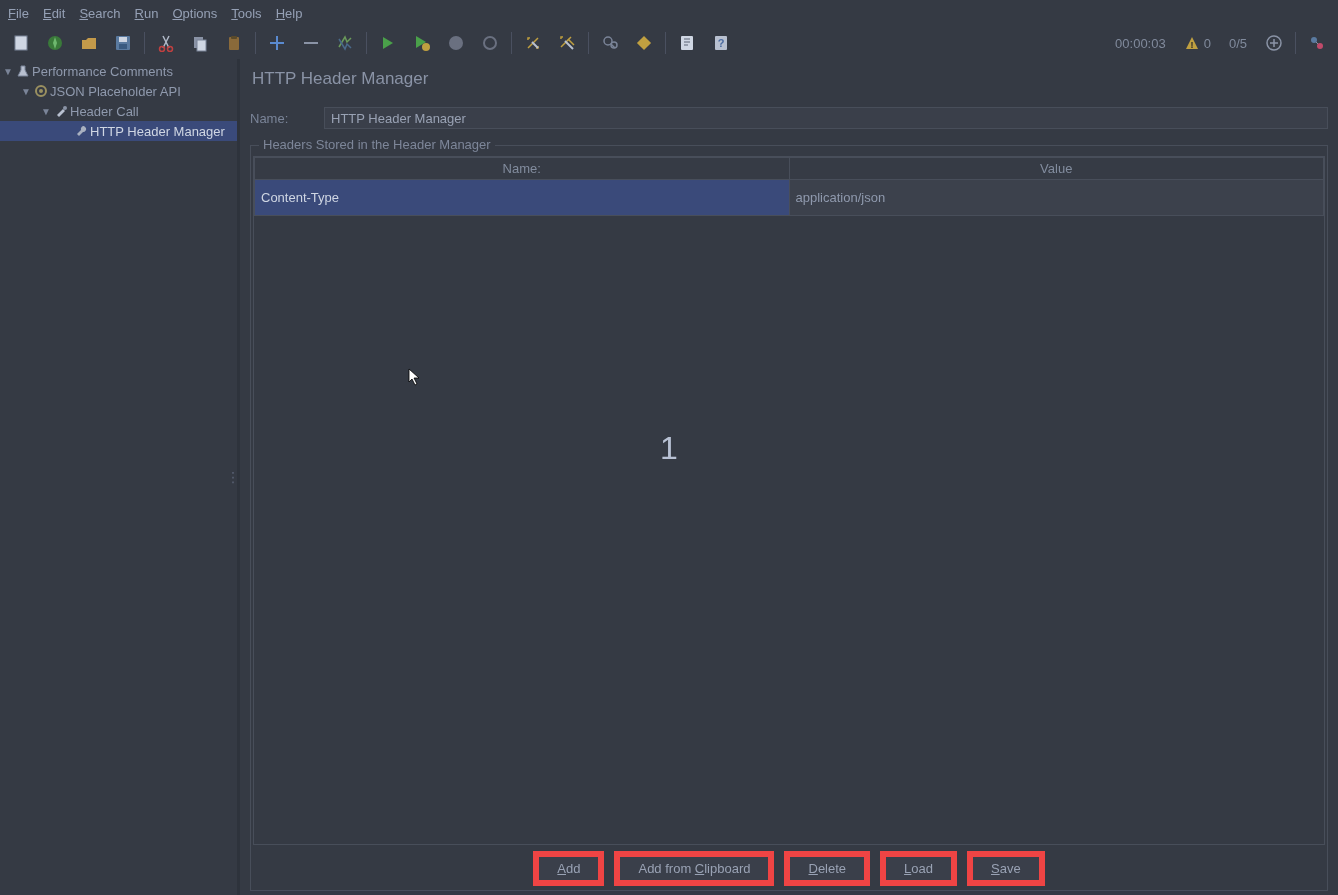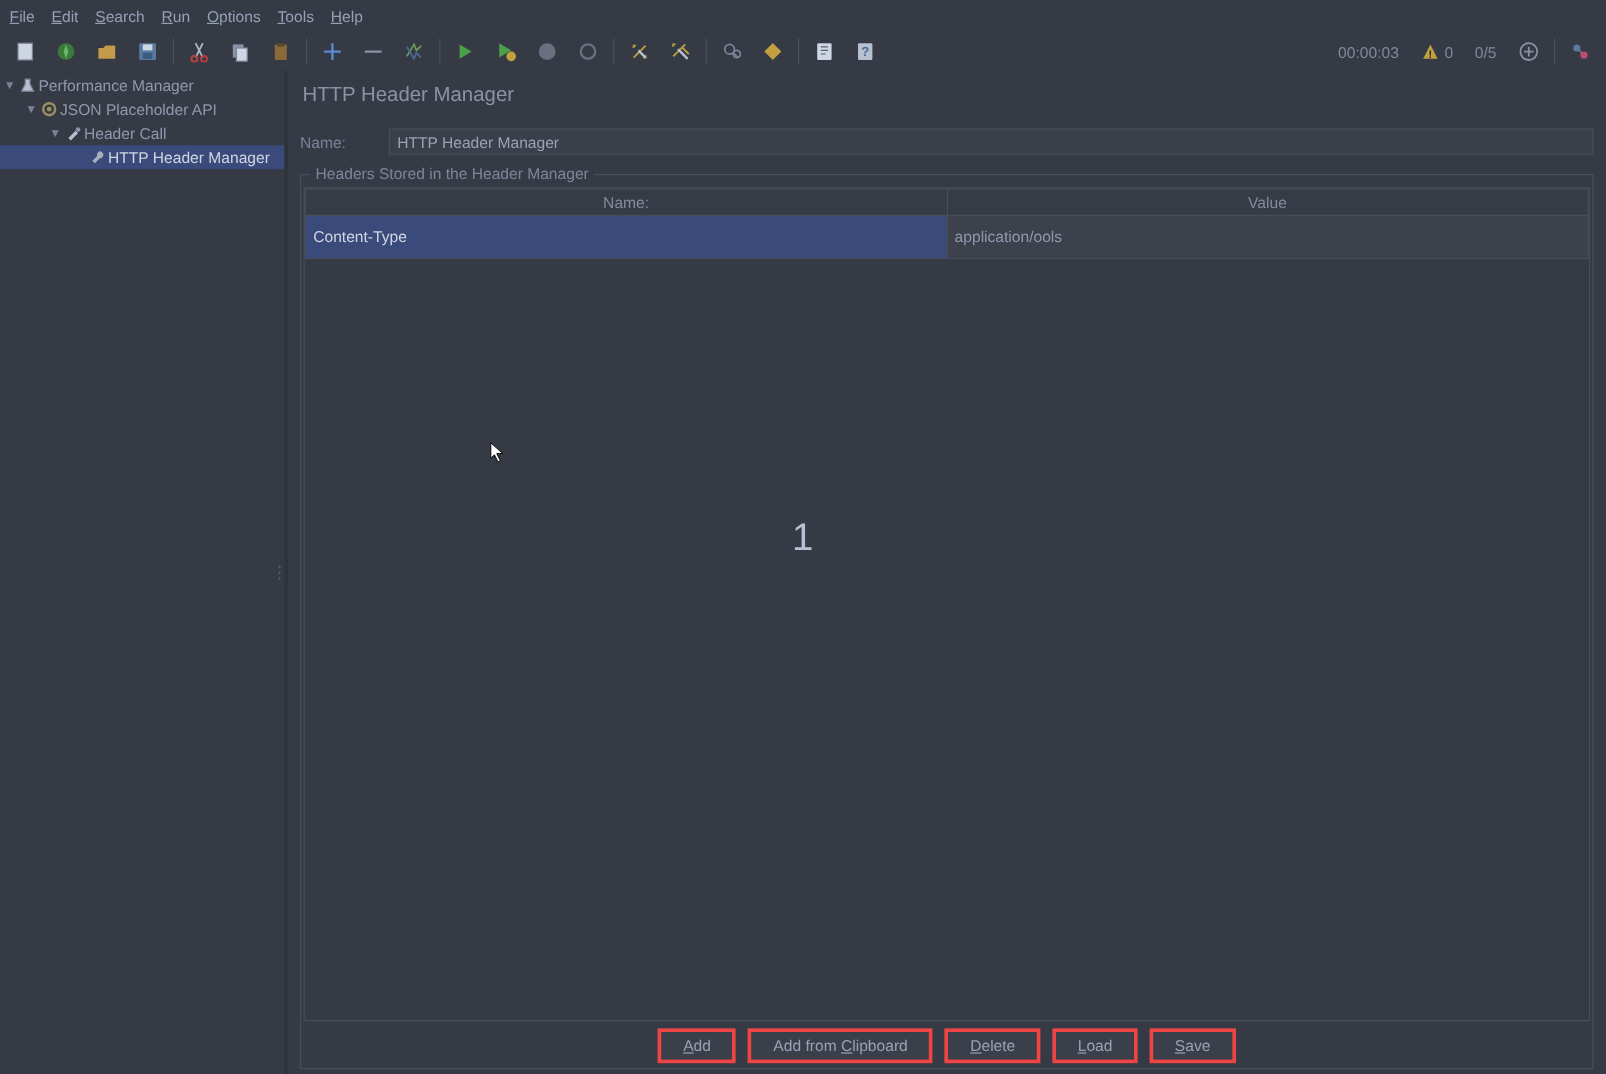--- a/index.html
+++ b/index.html
@@ -49,21 +49,21 @@
 
   .table-wrap { border: 1px solid #484e5a; flex: 1; display: flex; flex-direction: column; }
   table.htable { width: 100%; border-collapse: collapse; font-size: 13px; }
   table.htable th { background: #363b45; color: #828c9e; font-weight: normal; height: 22px; border: 1px solid #484e5a; }
   table.htable td { height: 36px; border: 1px solid #484e5a; padding: 0 6px; color: #8f99ad; }
   table.htable tr.editing td.name-cell { background: #3a4a7a; color: #cfd6e3; }
   table.htable tr.editing td.value-cell { background: #3c414c; }
   .table-body-fill { flex: 1; background: #353a44; }
 
   .button-bar { display: flex; justify-content: center; gap: 10px; padding: 6px 0 2px 0; }
-  .button-bar button { background: #3a3f4a; border: 3px solid #ef4444; color: #99a2b4; font-size: 13px; padding: 4px 18px; cursor: pointer; }
+  .button-bar button { background: #3a3f4a; border: 6px solid #ef4444; color: #99a2b4; font-size: 13px; padding: 4px 18px; cursor: pointer; }
   .button-bar button span.ul { text-decoration: underline; }
 
   
   .big-one { position: absolute; left: 50%; top: 50%; transform: translate(-50%, -50%); font-size: 32px; color: #b8c1d4; font-weight: 500; pointer-events: none; }
 
   
   .cursor-ptr { position: absolute; left: 408px; top: 368px; pointer-events: none; }
 
   svg { display: block; }
 </style>
@@ -235,21 +235,21 @@
 
   <div class="tree-panel">
     <div class="tree">
       <div class="tree-row indent-0">
         <span class="tree-toggle">▼</span>
         <span class="tree-icon">
             <svg width="14" height="14">
               <path d="M5 2 L5 6 L2 12 L12 12 L9 6 L9 2 Z" fill="#b8c0d0" stroke="#7a8498"></path>
             </svg>
           </span>
-        <span class="tree-label">Performance Manager</span>
+        <span class="tree-label">Performance Comments</span>
       </div>
       <div class="tree-row indent-1">
         <span class="tree-toggle">▼</span>
         <span class="tree-icon">
             <svg width="14" height="14">
               <circle cx="7" cy="7" r="5" fill="none" stroke="#9a9060" stroke-width="2"></circle>
               <circle cx="7" cy="7" r="2" fill="#9a9060"></circle>
             </svg>
           </span>
         <span class="tree-label">JSON Placeholder API</span>
@@ -292,21 +292,21 @@
           <table class="htable">
             <thead>
               <tr>
                 <th style="width:50%">Name:</th>
                 <th style="width:50%">Value</th>
               </tr>
             </thead>
             <tbody>
               <tr class="editing">
                 <td class="name-cell">Content-Type</td>
-                <td class="value-cell">application/ools</td>
+                <td class="value-cell">application/json</td>
               </tr>
             </tbody>
           </table>
           <div class="table-body-fill"></div>
         </div>
         <div class="button-bar">
           <button><span class="ul">A</span>dd</button>
           <button>Add from <span class="ul">C</span>lipboard</button>
           <button><span class="ul">D</span>elete</button>
           <button><span class="ul">L</span>oad</button>

